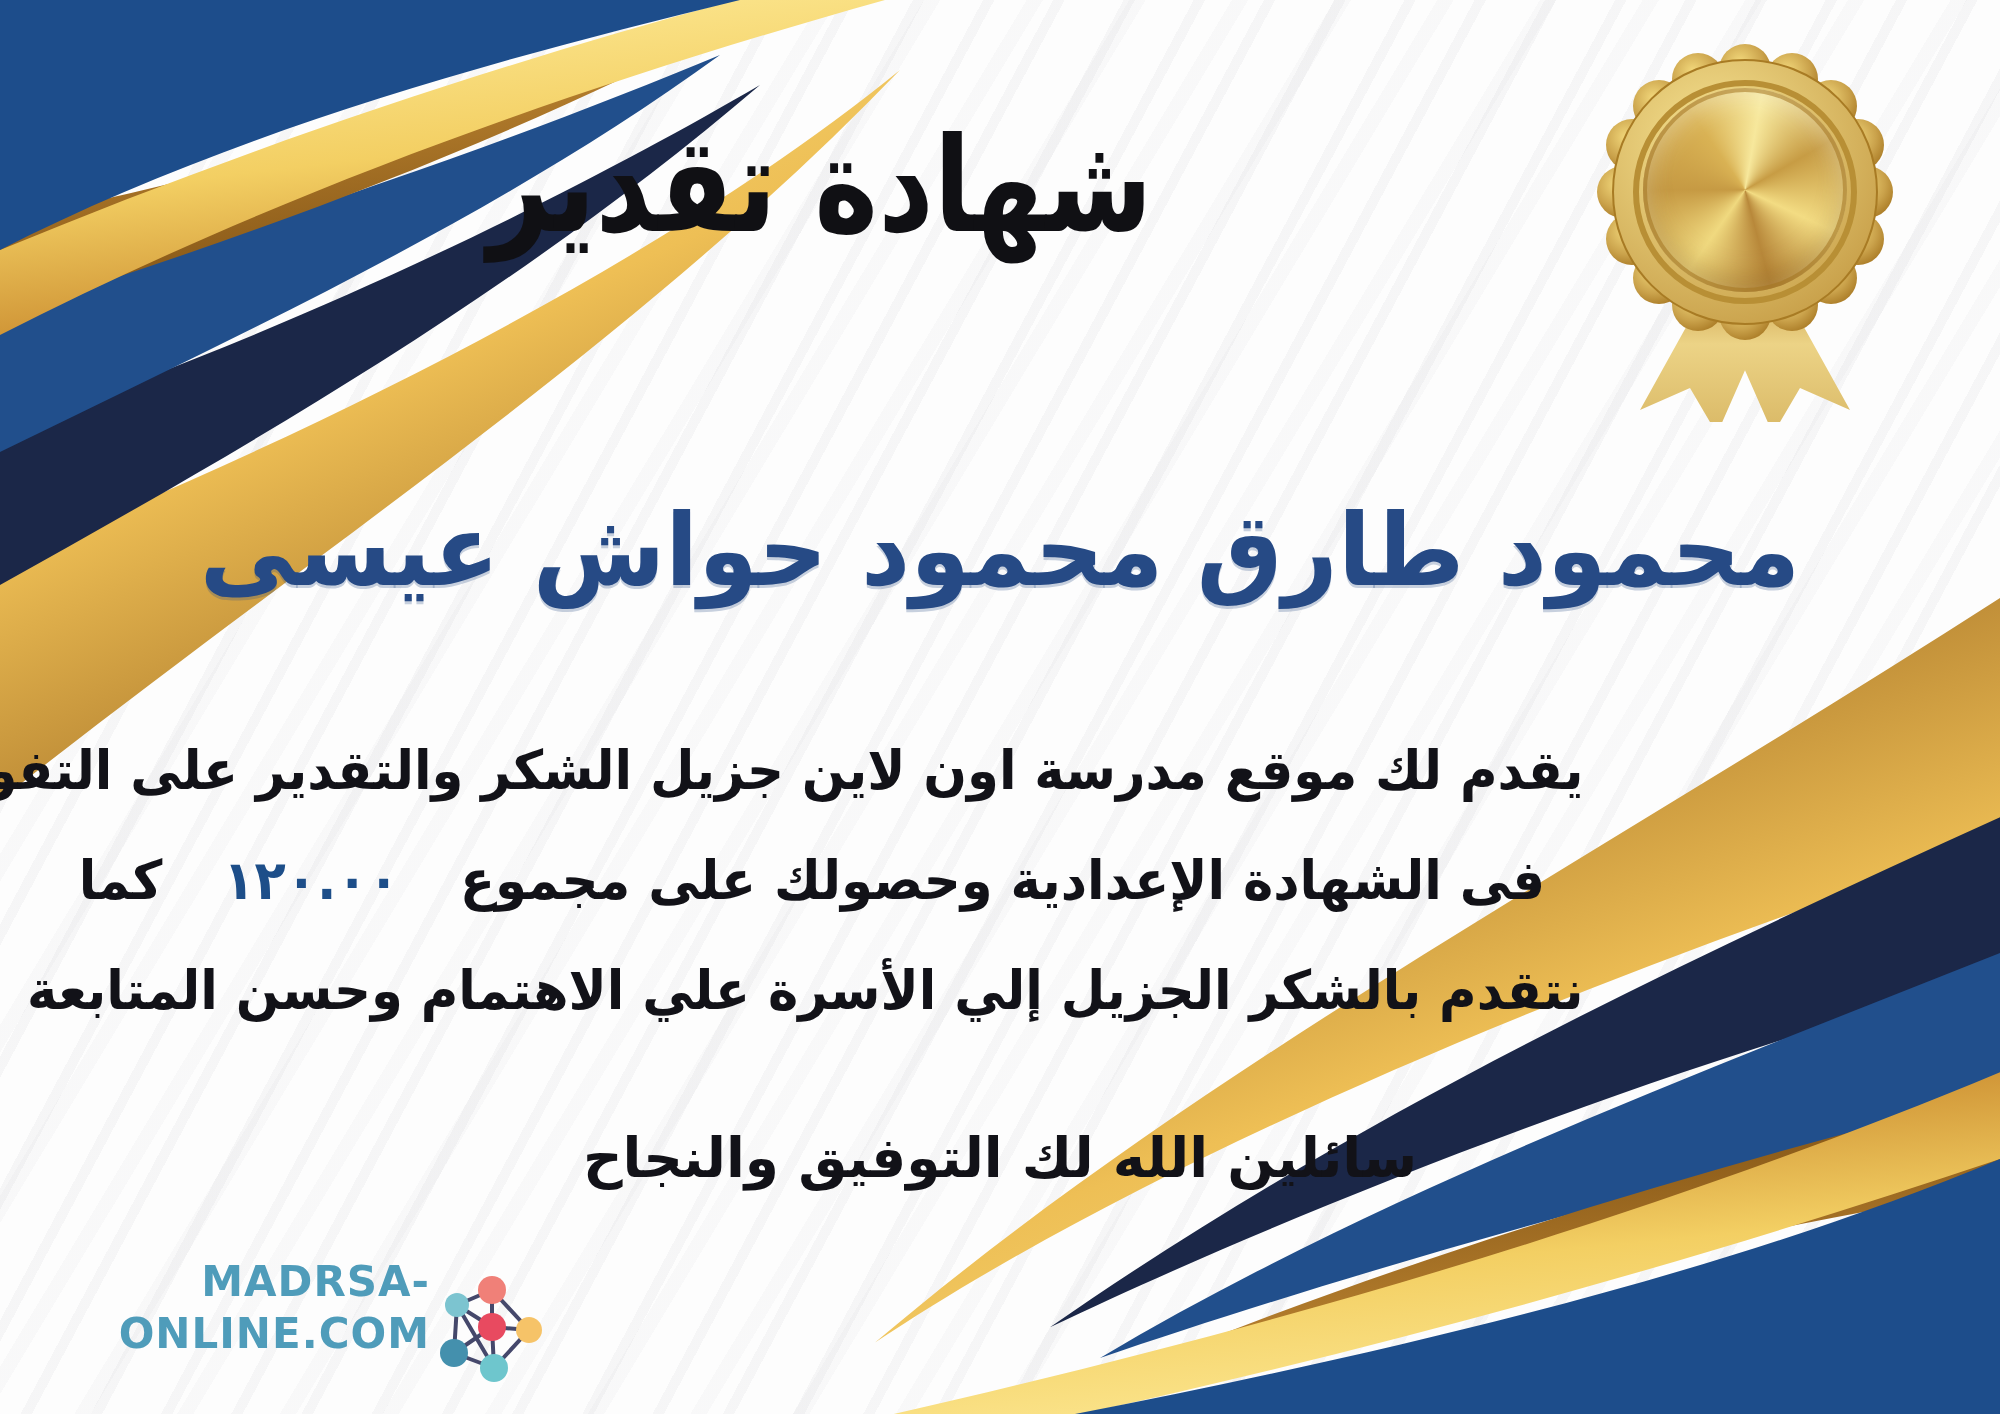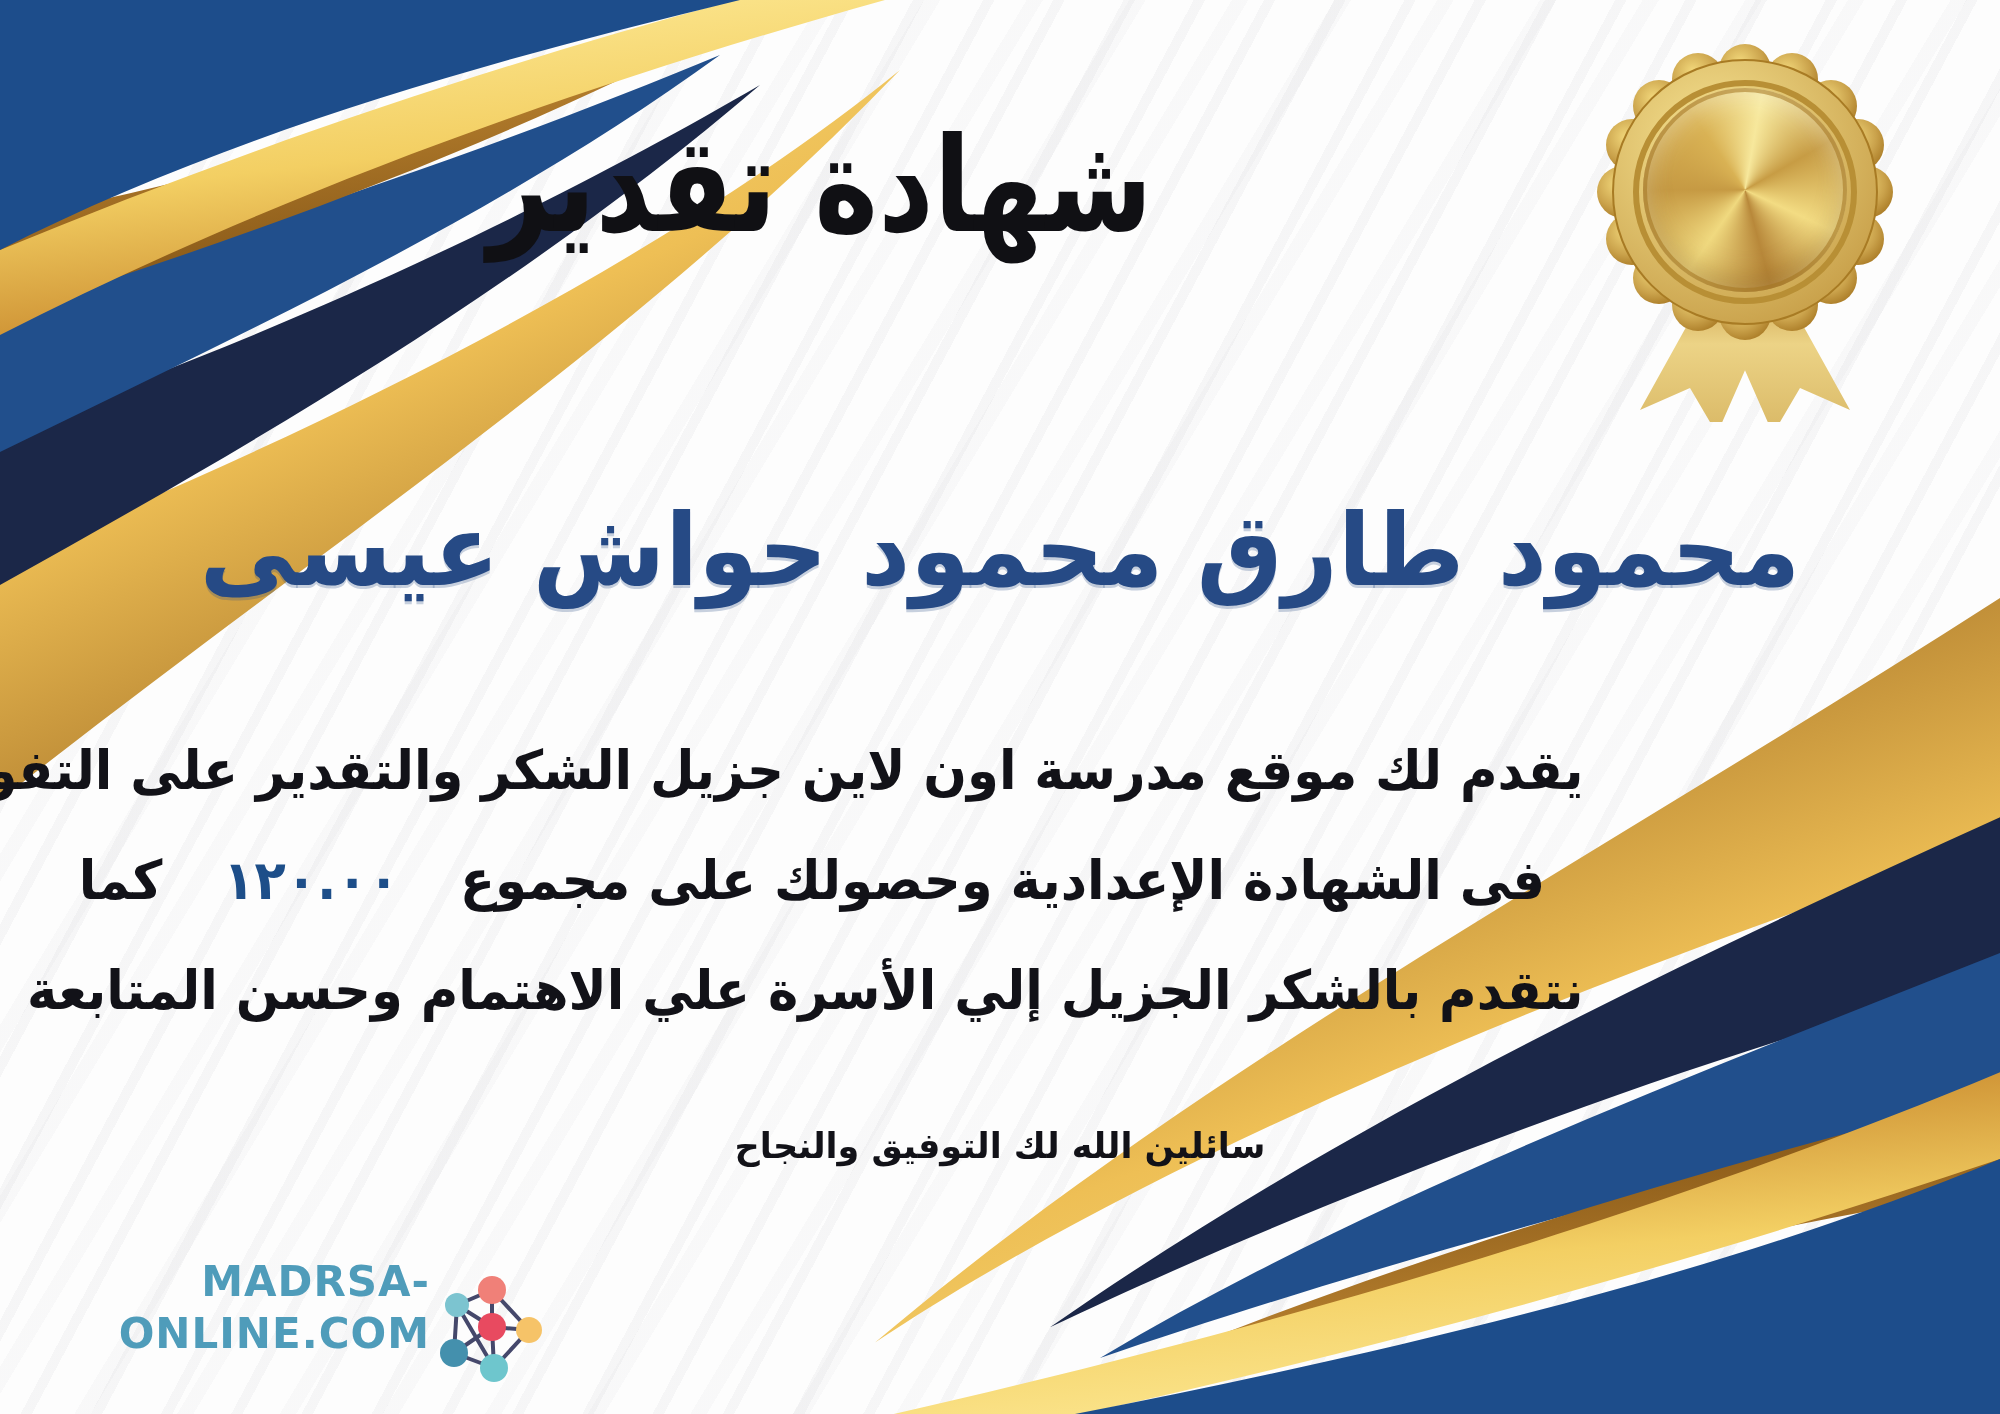--- a/index.html
+++ b/index.html
@@ -37,21 +37,21 @@
     text-shadow:0 3px 0 rgba(38,74,133,.25);
   }
   .body-text{
     left:0;top:716px;width:1624px;
     font-size:54px;font-weight:bold;color:#121218;line-height:110px;
   }
   .body-text .line{transform:scaleX(.95);transform-origin:50% 50%;}
   .score{color:#1d4e89;margin:0 64px;}
   .closing{
     left:38px;top:1126px;width:1924px;
-    font-size:35px;font-weight:bold;color:#121218;
+    font-size:55px;font-weight:bold;color:#121218;
   }
   .logo{position:absolute;left:0;top:1248px;z-index:3;}
   .logo-text{position:absolute;left:14px;top:8px;width:416px;text-align:right;}
   .logo-ar{font-size:57px;font-weight:bold;color:#ee6a72;line-height:62px;}
   .logo-en{font-size:42px;font-weight:bold;color:#4f9cba;letter-spacing:1px;line-height:52px;}
   .logo-icon{position:absolute;left:432px;top:12px;}
 </style>
 </head>
 <body>
 

